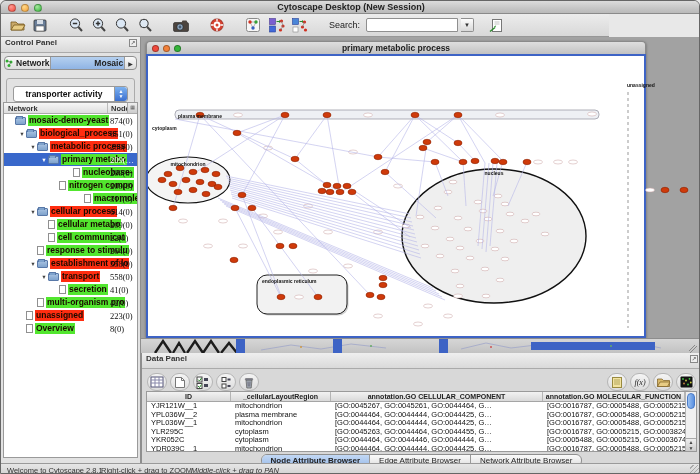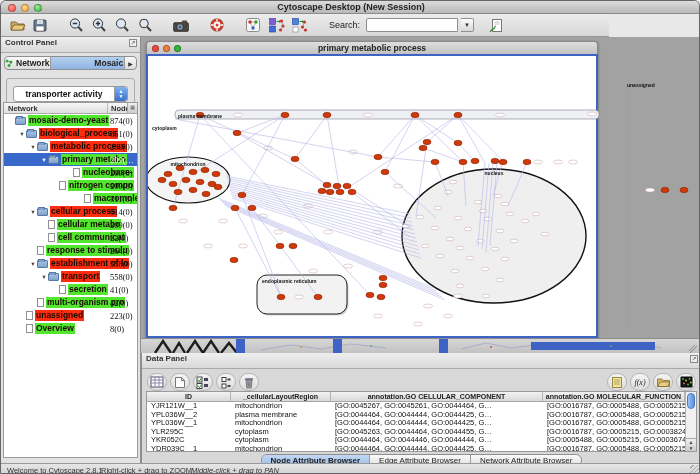--- a/index.html
+++ b/index.html
@@ -77,21 +77,21 @@
     background:#7fa3cd; border:1px solid #5878a8; border-bottom:none; border-radius:1px 1px 0 0; }
   .ticon.file { width:7px; height:9px; background:#fff; border:1px solid #909090; }
   .chip { font-weight:bold; color:#1a0a00; padding:0 1px; line-height:11px; }
   .chip.green { background:#52e62e; }
   .chip.red { background:#ff2d10; }
   .cnt { position:absolute; left:106px; font-size:8.5px; color:#111; background:transparent;font-family:Liberation Serif, serif; }
   .trow.sel .cnt { color:#fff; }
 
   
   .desktop { position:absolute; left:140px; top:36px; width:560px; height:316px; background:#a2a2a2; }
-  .netwin { position:absolute; left:5px; top:4px; width:452px; height:297px;
+  .netwin { position:absolute; left:5px; top:4px; width:500px; height:297px;
     border-radius:4px 4px 0 0; box-shadow:0 1px 3px rgba(0,0,0,.4); }
   .nettitle { height:13px; background:linear-gradient(#dedede,#c2c2c2);
     border:1px solid #8a8a8a; border-bottom:none; border-radius:4px 4px 0 0; position:relative; }
   .nlights { position:absolute; left:5px; top:3px; display:flex; gap:4px; }
   .nlight { width:7px; height:7px; border-radius:50%; border:1px solid rgba(0,0,0,.3); }
   .nettitle .t { position:absolute; left:0; right:0; top:1px; text-align:center; font-size:8.5px; font-weight:bold; color:#222; }
   .netcanvas { height:284px; background:#fff; border:2px solid #3d63c5; }
   .netcanvas svg { display:block; }
 
   

